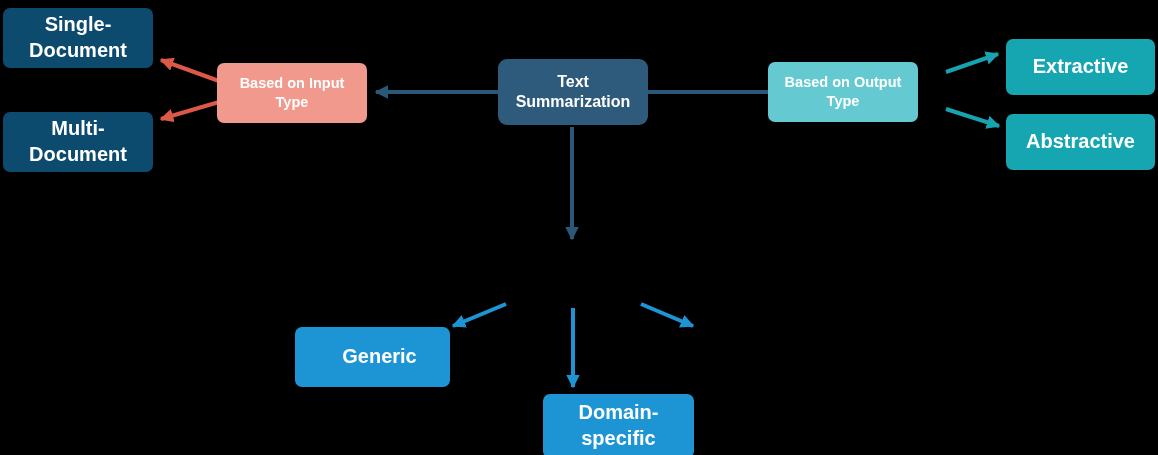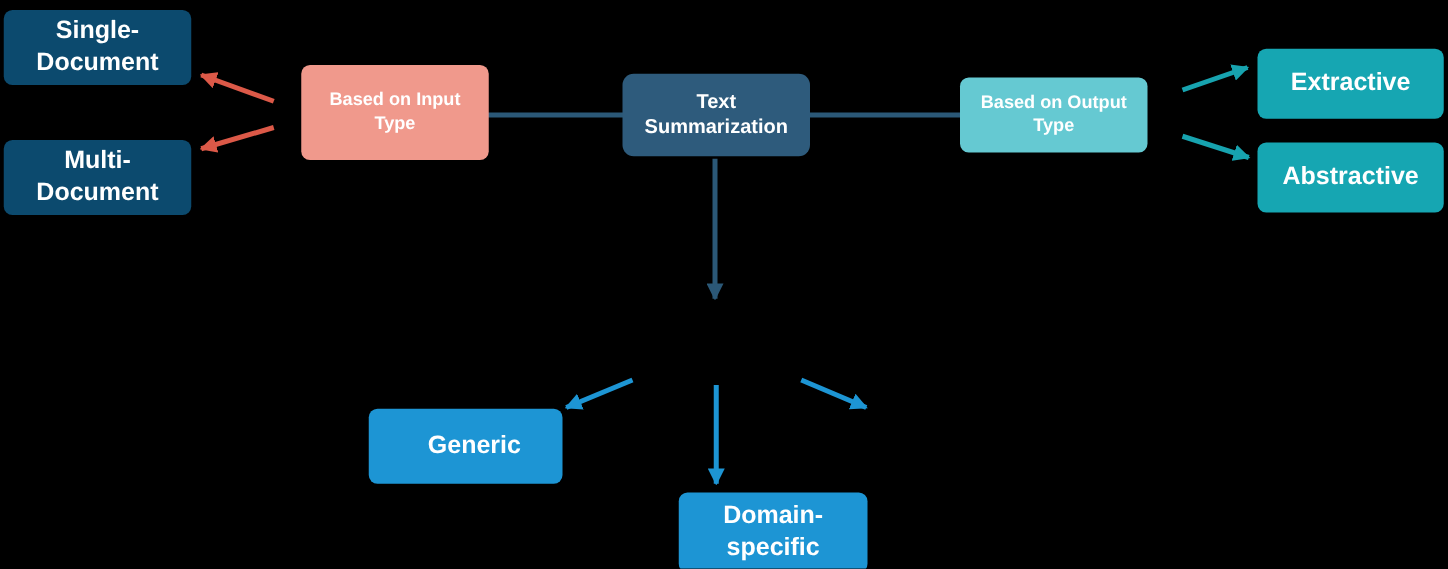--- a/index.html
+++ b/index.html
@@ -29,21 +29,21 @@
   .c-red{background:#0c4a6e;}
   .c-salmon{background:#F0998C;}
   .c-tealLight{background:#65C9D2;}
   .c-teal{background:#16A6B2;}
   .c-blueLight{background:#61BBE7;}
   .c-blue{background:#1D95D4;}
 
   
   #n-single  {left:3px;   top:8px;   width:150px; height:60px;}
   #n-multi   {left:3px;   top:112px; width:150px; height:60px;}
-  #n-input   {left:217px; top:52px;  width:150px; height:76px;margin-left:24px;}
+  #n-input   {left:217px; top:63px;  width:150px; height:60px;}
   #n-root    {left:498px; top:59px;  width:150px; height:66px;}
   #n-output  {left:768px; top:62px;  width:150px; height:60px;}
   #n-extract {left:1006px;top:5px;   width:149px; height:56px;margin-top:34px;}
   #n-abstract{left:1006px;top:114px; width:149px; height:56px;}
   #n-purpose {left:497px; top:248px; width:152px; height:58px;}
   #n-generic {left:295px; top:327px; width:155px; height:60px;padding-left:14px;}
   #n-domain  {left:508px; top:394px; width:151px; height:64px;margin-left:35px;}
   #n-query   {left:697px; top:327px; width:153px; height:60px;}
 
   .edge{stroke-width:4px;fill:none;}

